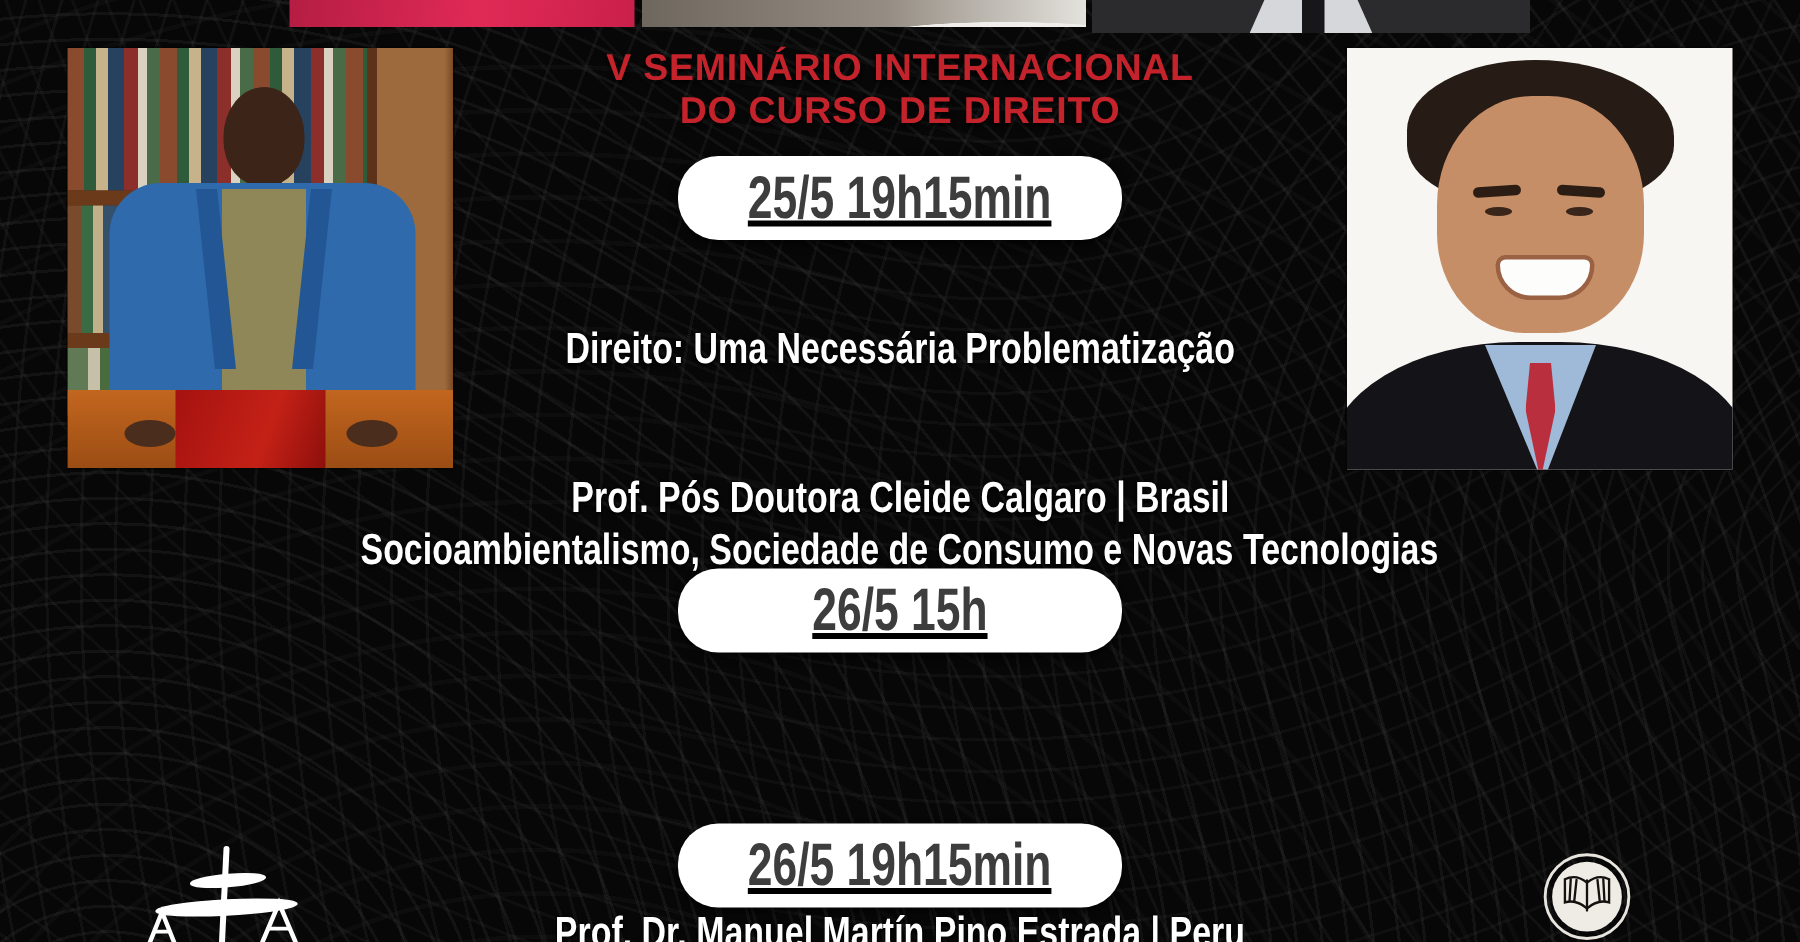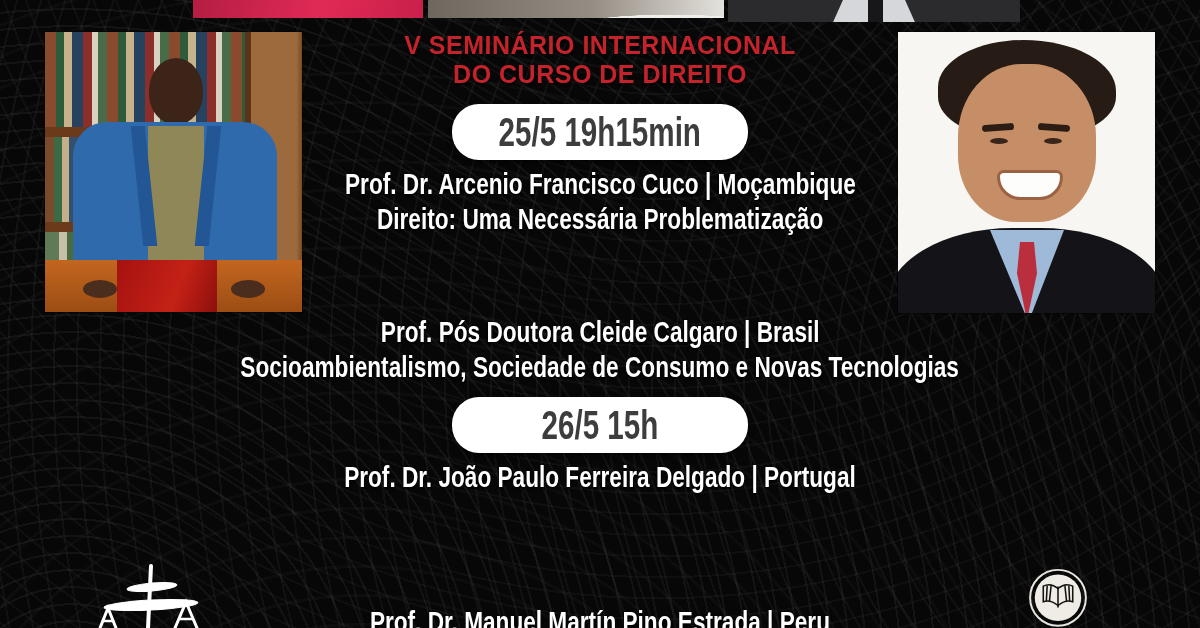--- a/index.html
+++ b/index.html
@@ -29,21 +29,21 @@
     background:#d5d7da;clip-path:polygon(12% 0,88% 0,100% 100%,0 100%);}
   .frag-tie{position:absolute;left:48%;top:0;width:5%;height:100%;background:#17171a;}
   
   .title{position:absolute;left:0;top:31px;width:100%;text-align:center;
     color:#c5232b;font-weight:bold;font-size:25px;letter-spacing:.5px;line-height:29px;
     text-shadow:0 2px 3px rgba(0,0,0,.8);}
   
   .badge{position:absolute;left:50%;transform:translateX(-50%);
     width:296px;height:56px;background:#ffffff;border-radius:27px;
     display:flex;align-items:center;justify-content:center;
-    box-shadow:0 3px 6px rgba(0,0,0,.65);}
+    box-shadow:0 3px 6px rgba(0,0,0,.65);text-decoration:underline;}
   .badge span{display:inline-block;transform:scaleX(.74);
     font-weight:bold;font-size:40px;color:#3d3d3d;letter-spacing:0;white-space:nowrap;}
   
   .line{position:absolute;left:0;width:100%;text-align:center;color:#fff;
     font-weight:bold;white-space:nowrap;}
   .line>span{display:inline-block;transform:scaleX(.78);font-size:29px;
     text-shadow:0 2px 3px rgba(0,0,0,.9), 0 0 2px #000;}
   
   .photo{position:absolute;overflow:hidden;box-shadow:0 0 0 1px rgba(0,0,0,.4);}
   .photo-left{left:45px;top:32px;width:257px;height:280px;background:#4a2712;}
@@ -135,41 +135,38 @@
     <div class="r-eye-r"></div>
     <div class="r-smile"></div>
     <div class="r-suit"></div>
     <div class="r-shirt"></div>
     <div class="r-tie"></div>
   </div>
 
   <div class="badge" style="top:104px">
     <span>25/5 19h15min</span>
   </div>
-  <div class="line" style="top:168px">
-    <span>Prof. Dr. Arcenio Francisco Cuco | Moçambique</span>
-  </div>
-  <div class="line" style="top:203px">
+  <div class="line" style="top:217px">
     <span>Direito: Uma Necessária Problematização</span>
   </div>
 
   <div class="line" style="top:316px">
     <span>Prof. Pós Doutora Cleide Calgaro | Brasil</span>
   </div>
   <div class="line" style="top:351px">
     <span>Socioambientalismo, Sociedade de Consumo e Novas Tecnologias</span>
   </div>
 
-  <div class="badge" style="top:397px">
+  <div class="badge" style="top:379px">
     <span>26/5 15h</span>
   </div>
-  <div class="line" style="top:461px">
-    <span>Prof. Dr. João Paulo Ferreira Delgado | Portugal</span>
+
+  <div class="badge" style="top:549px">
+    <span>26/5 19h15min</span>
   </div>
-
   <div class="line" style="top:606px">
     <span>Prof. Dr. Manuel Martín Pino Estrada | Peru</span>
   </div>
 
   <svg class="scales" width="115" height="68" viewBox="0 0 115 68">
     <g stroke="#ffffff" stroke-linecap="round" fill="none">
       <line x1="56" y1="6" x2="53" y2="68" stroke-width="4"></line>
       <ellipse cx="57" cy="27" rx="25" ry="4" fill="#ffffff" transform="rotate(-5 57 27)"></ellipse>
       <ellipse cx="56" cy="45" rx="47" ry="5" fill="#ffffff" transform="rotate(-3 56 45)"></ellipse>
       <path d="M5 68 L13 48 L21 68" stroke-width="3"></path>

